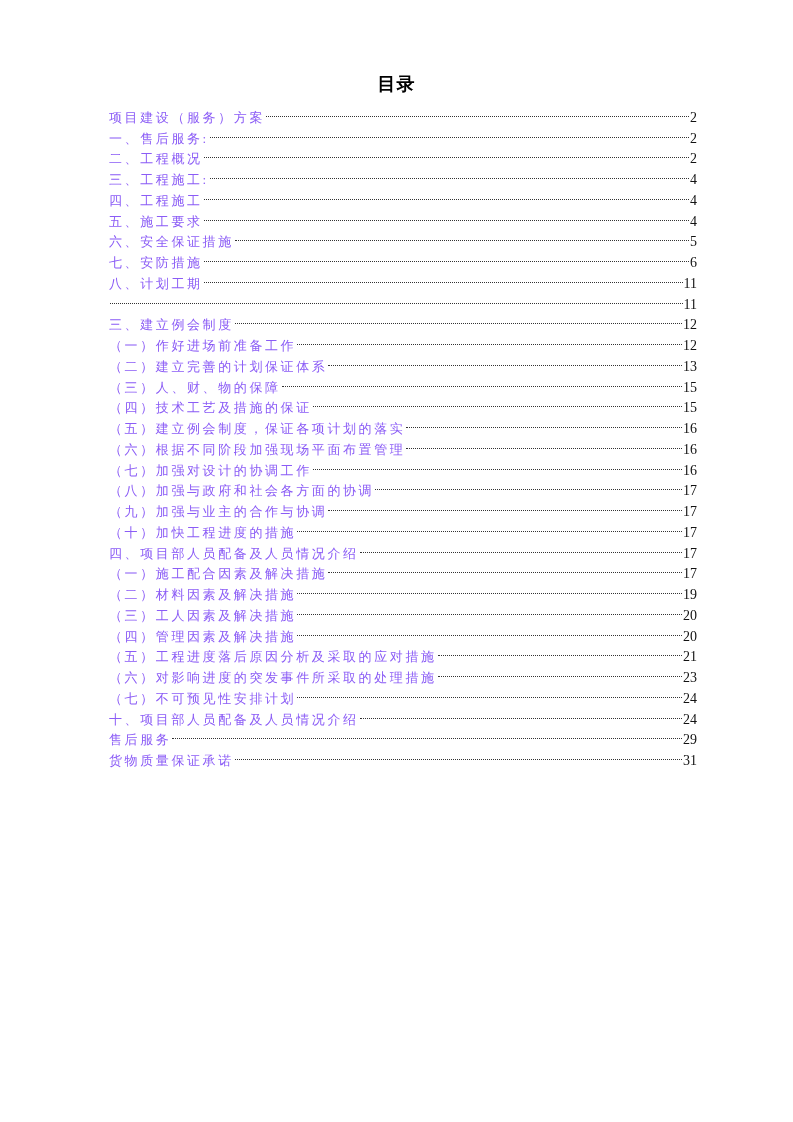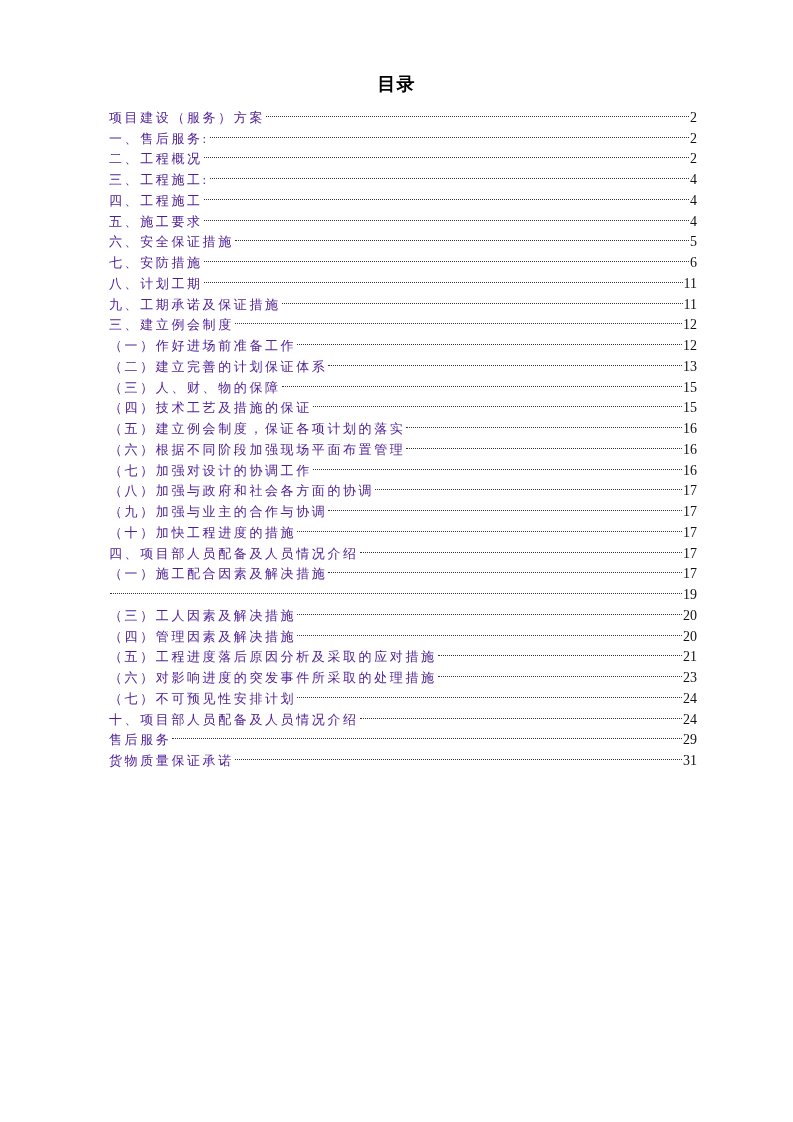--- a/index.html
+++ b/index.html
@@ -9,21 +9,21 @@
     position: absolute; left: 0; top: 72px; width: 793px; text-align: center;
     font-family: "DejaVu Sans", sans-serif; font-weight: bold; font-size: 18px; color: #000;
     letter-spacing: 1px;
   }
   .toc-list { position: absolute; left: 109px; top: 101px; width: 588px; }
   .toc-entry {
     display: flex; align-items: baseline; height: 20.75px; line-height: 20.75px;
     font-family: "DejaVu Serif", serif; font-size: 13px; color: #222;
     white-space: nowrap;
   }
-  .toc-text { letter-spacing: 2.6px; flex: 0 0 auto; color: #4c1d95; font-family: Liberation Serif, serif; }
+  .toc-text { letter-spacing: 2.6px; flex: 0 0 auto; color: #8b5cf6; font-family: Liberation Serif, serif; }
   .toc-leader {
     flex: 1 1 auto; overflow: hidden; margin: 0 1px; position: relative; height: 20.75px;
   }
   .toc-leader::after {
     content: ""; position: absolute; left: 0; right: 0; bottom: 5px;
     border-bottom: 1.4px dotted #333;
   }
   .toc-page {
     flex: 0 0 auto; font-family: "Liberation Serif", serif; font-size: 14px; color: #111;
     text-align: right;
@@ -74,21 +74,20 @@
         <span class="toc-text">七、安防措施</span>
         <span class="toc-leader"></span>
         <span class="toc-page">6</span>
       </div>
       <div class="toc-entry">
         <span class="toc-text">八、计划工期</span>
         <span class="toc-leader"></span>
         <span class="toc-page">11</span>
       </div>
       <div class="toc-entry">
-        <span class="toc-text">九、工期承诺及保证措施</span>
         <span class="toc-leader"></span>
         <span class="toc-page">11</span>
       </div>
       <div class="toc-entry">
         <span class="toc-text">三、建立例会制度</span>
         <span class="toc-leader"></span>
         <span class="toc-page">12</span>
       </div>
       <div class="toc-entry">
         <span class="toc-text">（一）作好进场前准备工作</span>
@@ -144,20 +143,21 @@
         <span class="toc-text">四、项目部人员配备及人员情况介绍</span>
         <span class="toc-leader"></span>
         <span class="toc-page">17</span>
       </div>
       <div class="toc-entry">
         <span class="toc-text">（一）施工配合因素及解决措施</span>
         <span class="toc-leader"></span>
         <span class="toc-page">17</span>
       </div>
       <div class="toc-entry">
+        <span class="toc-text">（二）材料因素及解决措施</span>
         <span class="toc-leader"></span>
         <span class="toc-page">19</span>
       </div>
       <div class="toc-entry">
         <span class="toc-text">（三）工人因素及解决措施</span>
         <span class="toc-leader"></span>
         <span class="toc-page">20</span>
       </div>
       <div class="toc-entry">
         <span class="toc-text">（四）管理因素及解决措施</span>

